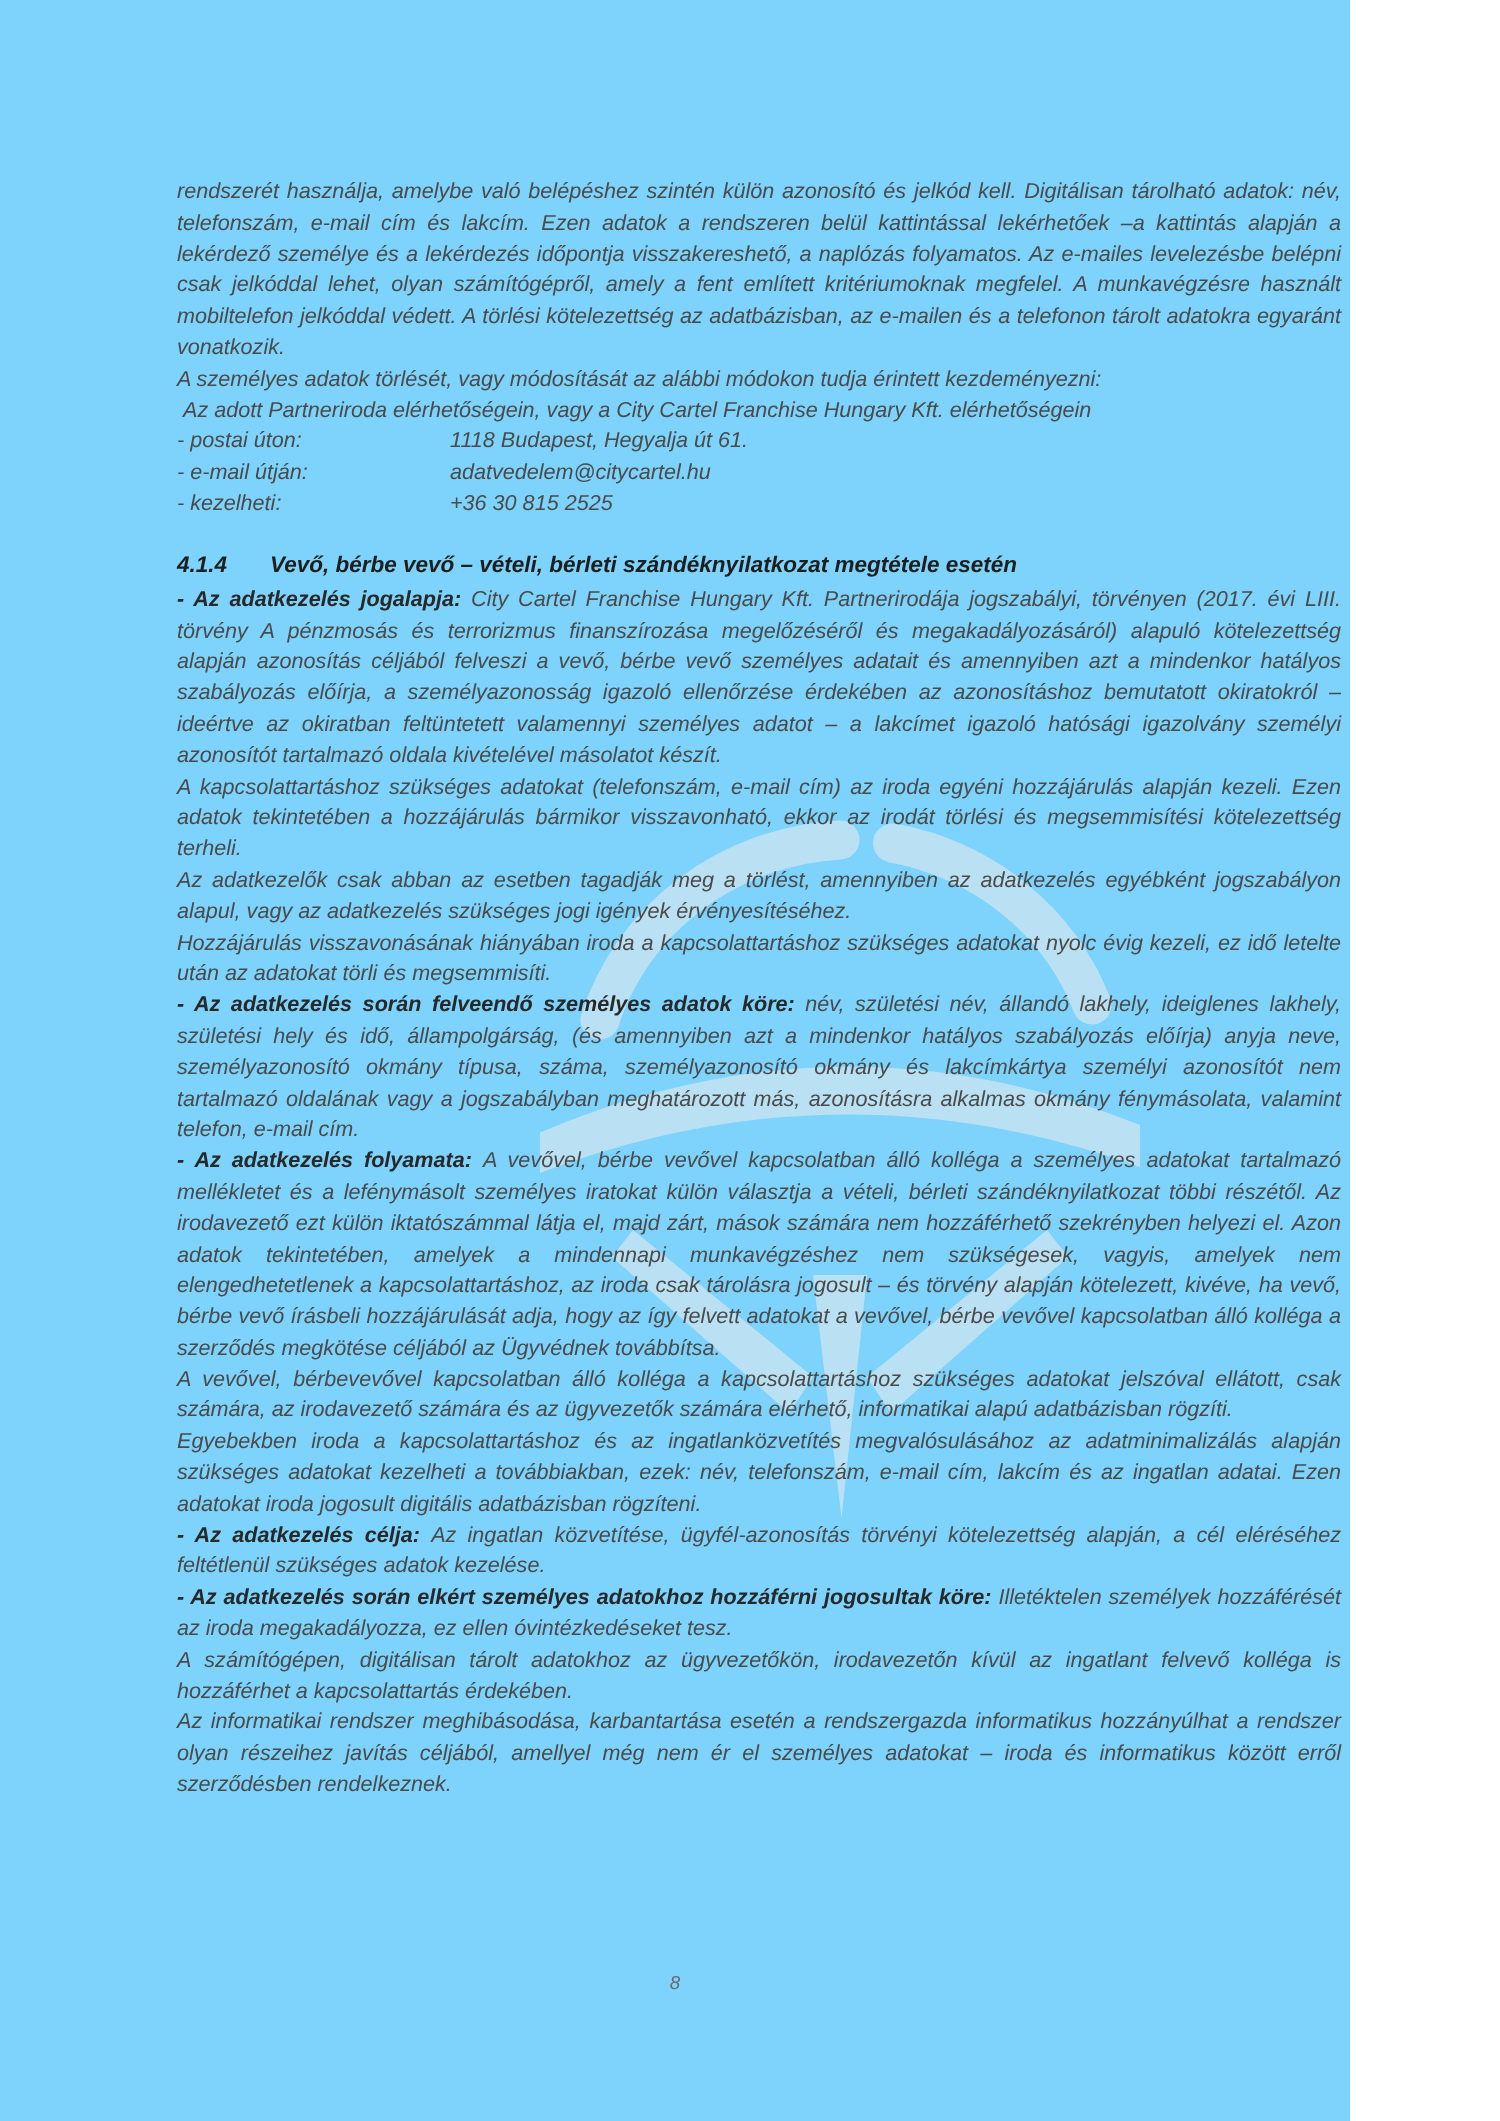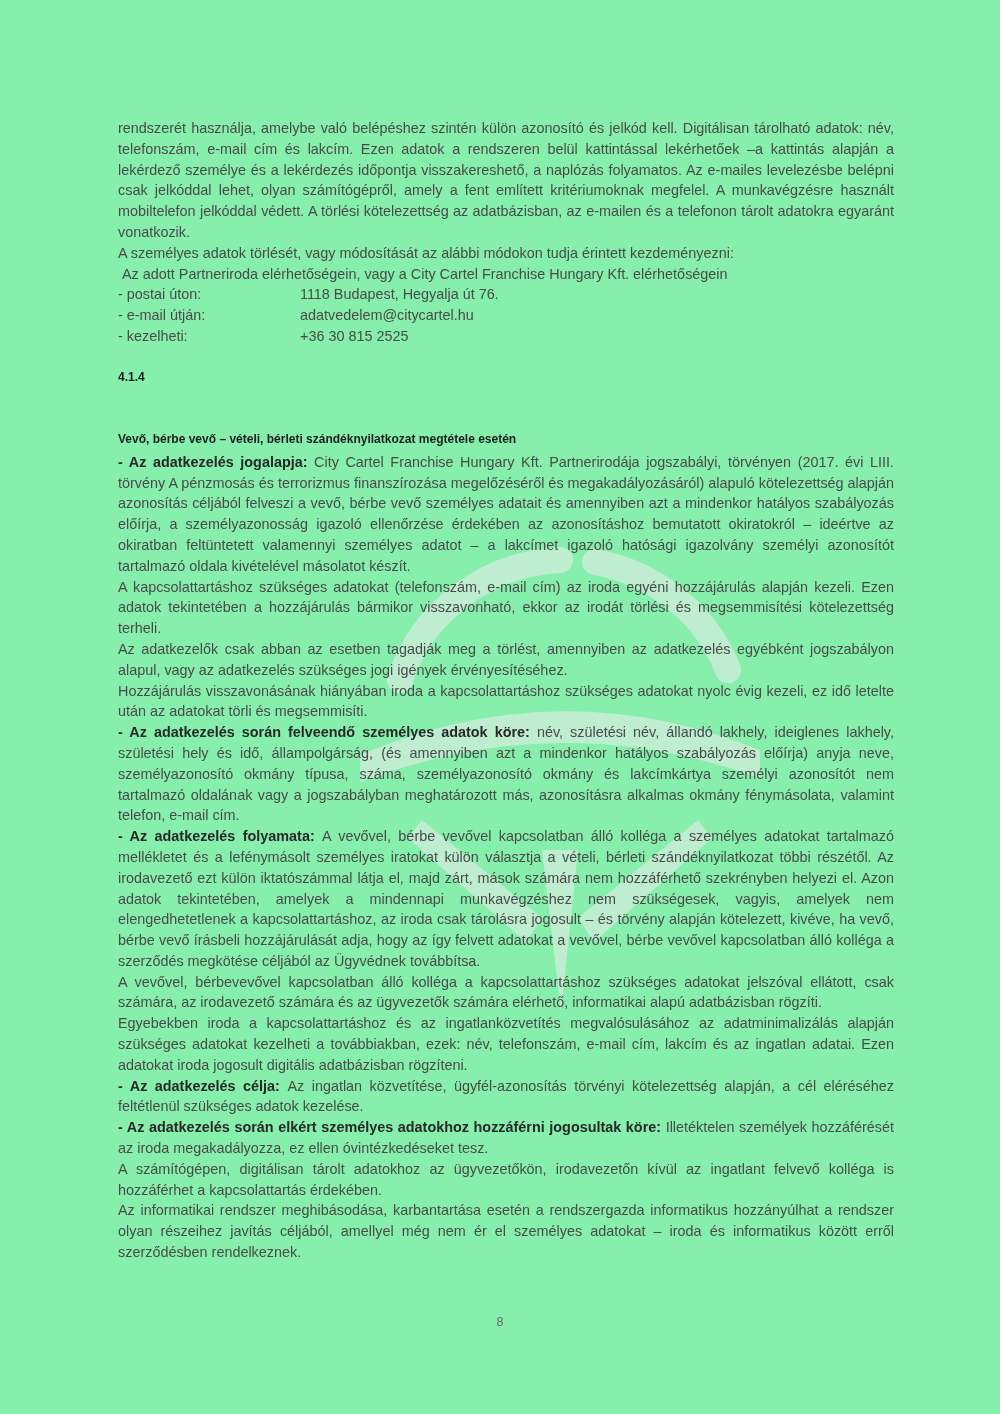--- a/index.html
+++ b/index.html
@@ -2,25 +2,26 @@
 <html><head>
 <meta charset="utf-8">
 <style>
   html, body {
     margin: 0;
     padding: 0;
     background: #ffffff;
   }
   .page {
     position: relative;
-    width: 1000px;
+    width: 900px;
     height: 1414px;
-    background: #86efac;
+    background: #7dd3fc;
     font-family: "Liberation Sans", sans-serif;
     overflow: hidden;
+    font-style: italic;
   }
   .watermark {
     position: absolute;
     left: 330px;
     top: 520px;
     width: 460px;
     height: 500px;
     opacity: 0.55;
     pointer-events: none;
   }
@@ -52,23 +53,22 @@
     flex: 0 0 150px;
   }
   .contact-value {
     flex: 1 1 auto;
   }
   .section-heading {
     display: flex;
     margin: 19px 0 2px 0;
     font-weight: bold;
     color: #1e1e1e;
-    font-size: 12px;
+    font-size: 15px;
     line-height: 22px;
-    flex-direction: column;
   }
   .sec-num {
     flex: 0 0 62px;
   }
   .sec-title {
     flex: 1 1 auto;
   }
   .footer {
     position: absolute;
     left: 0;
@@ -100,21 +100,21 @@
   <div class="content">
 
     <p class="body-p">rendszerét használja, amelybe való belépéshez szintén külön azonosító és jelkód kell. Digitálisan tárolható adatok: név, telefonszám, e-mail cím és lakcím. Ezen adatok a rendszeren belül kattintással lekérhetőek –a kattintás alapján a lekérdező személye és a lekérdezés időpontja visszakereshető, a naplózás folyamatos. Az e-mailes levelezésbe belépni csak jelkóddal lehet, olyan számítógépről, amely a fent említett kritériumoknak megfelel. A munkavégzésre használt mobiltelefon jelkóddal védett. A törlési kötelezettség az adatbázisban, az e-mailen és a telefonon tárolt adatokra egyaránt vonatkozik.</p>
 
     <p class="body-p">A személyes adatok törlését, vagy módosítását az alábbi módokon tudja érintett kezdeményezni:</p>
 
     <p class="body-p sp-indent">Az adott Partneriroda elérhetőségein, vagy a City Cartel Franchise Hungary Kft. elérhetőségein</p>
 
     <div class="contact-row">
       <span class="contact-label">- postai úton:</span>
-      <span class="contact-value">1118 Budapest, Hegyalja út 76.</span>
+      <span class="contact-value">1118 Budapest, Hegyalja út 61.</span>
     </div>
     <div class="contact-row">
       <span class="contact-label">- e-mail útján:</span>
       <span class="contact-value">adatvedelem@citycartel.hu</span>
     </div>
     <div class="contact-row">
       <span class="contact-label">- kezelheti:</span>
       <span class="contact-value">+36 30 815 2525</span>
     </div>
 

